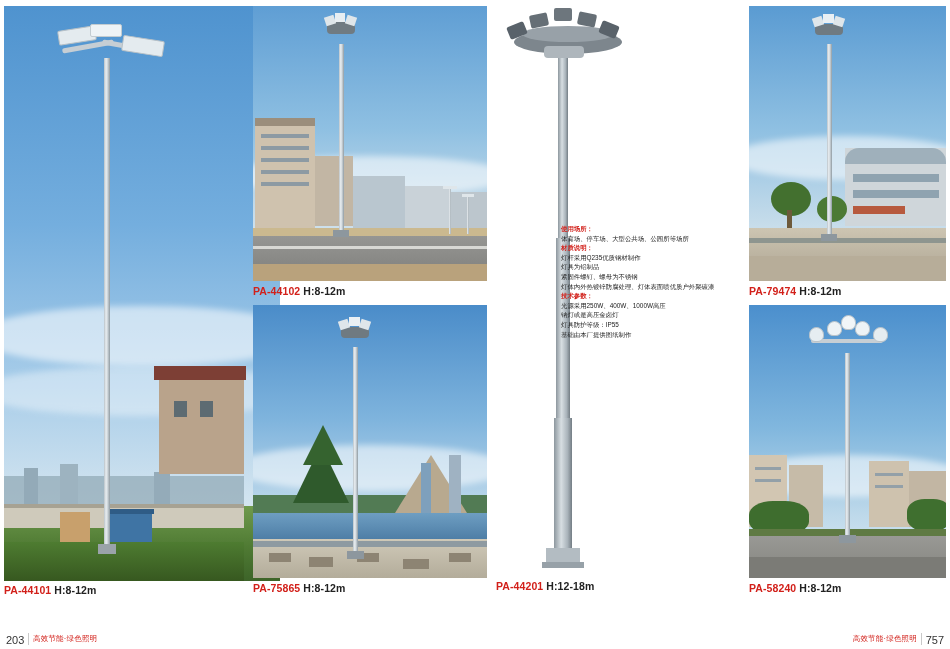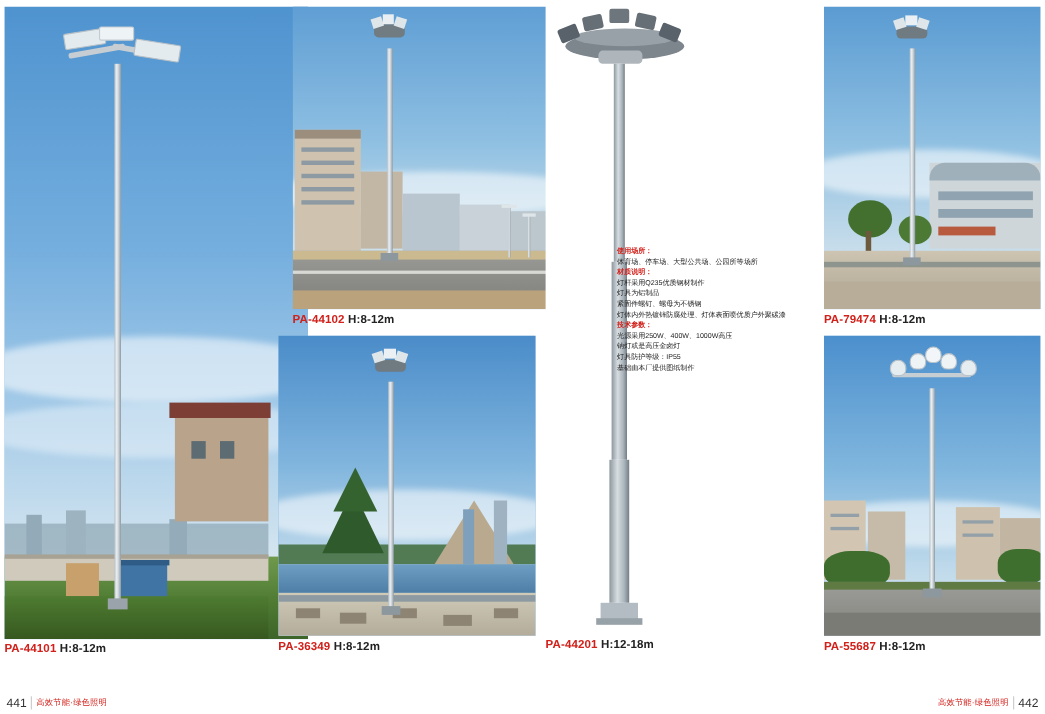--- a/index.html
+++ b/index.html
@@ -178,21 +178,21 @@
       <div class="lamp" style="left:54px;top:22px;width:36px;height:13px;transform:rotate(-9deg);background:#e4ebef;border:1px solid #b7c0c6;"></div>
       <div class="lamp" style="left:118px;top:32px;width:40px;height:14px;transform:rotate(9deg);background:#e4ebef;border:1px solid #b7c0c6;"></div>
       <div class="lamp" style="left:86px;top:18px;width:30px;height:11px;background:#eef3f6;border:1px solid #c3ccd1;"></div>
     </div>
     <div class="caption" style="top:578px;">
       <span>PA-44101</span>
       <span class="h">H:8-12m</span>
     </div>
   </div>
 
-  <div class="card" style="left:266px; top:6px; width:234px; height:292px;padding-left:20px;">
+  <div class="card" style="left:253px; top:6px; width:234px; height:292px;">
     <div class="photo" style="height:275px;">
       <div class="sky" style="background:linear-gradient(180deg,#5f9ed4 0%,#8fc0e2 45%,#c6dcea 75%,#e4eef3 100%);"></div>
       <div class="cloudband" style="top:150px;height:40px;"></div>
 
       <div style="position:absolute;left:2px;top:112px;width:60px;height:110px;background:#cfc2ae;"></div>
       <div style="position:absolute;left:2px;top:112px;width:60px;height:8px;background:#9b8e7c;"></div>
       <div style="position:absolute;left:8px;top:128px;width:48px;height:4px;background:#8d9aa3;"></div>
       <div style="position:absolute;left:8px;top:140px;width:48px;height:4px;background:#8d9aa3;"></div>
       <div style="position:absolute;left:8px;top:152px;width:48px;height:4px;background:#8d9aa3;"></div>
       <div style="position:absolute;left:8px;top:164px;width:48px;height:4px;background:#8d9aa3;"></div>
@@ -252,21 +252,21 @@
       <div style="position:absolute;left:196px;top:248px;width:22px;height:9px;background:#8d8473;"></div>
 
       <div class="pole" style="left:100px;top:42px;width:5px;height:206px;"></div>
       <div class="headdisc" style="left:88px;top:22px;width:28px;height:11px;border-radius:4px;background:#6f7a81;"></div>
       <div style="position:absolute;left:86px;top:15px;width:10px;height:9px;background:#dfe6ea;transform:rotate(-18deg);"></div>
       <div style="position:absolute;left:96px;top:12px;width:11px;height:9px;background:#eaf0f4;"></div>
       <div style="position:absolute;left:107px;top:15px;width:10px;height:9px;background:#dfe6ea;transform:rotate(18deg);"></div>
       <div style="position:absolute;left:94px;top:246px;width:17px;height:8px;background:#8d979e;"></div>
     </div>
     <div class="caption" style="top:277px;">
-      <span>PA-36349</span>
+      <span>PA-75865</span>
       <span class="h">H:8-12m</span>
     </div>
   </div>
 
   <div class="card" style="left:496px; top:2px; width:240px; height:592px; overflow:visible;">
     <div style="position:absolute;left:0;top:0;width:240px;height:578px;background:#ffffff;">
 
       <div style="position:absolute;left:18px;top:28px;width:108px;height:24px;background:#7d868d;border-radius:50%;"></div>
       <div style="position:absolute;left:26px;top:24px;width:92px;height:16px;background:#98a1a8;border-radius:50%;"></div>
 
@@ -361,27 +361,27 @@
       <div class="pole" style="left:96px;top:48px;width:5px;height:186px;"></div>
       <div style="position:absolute;left:62px;top:34px;width:72px;height:4px;background:#c6ced4;border-radius:2px;"></div>
       <div style="position:absolute;left:60px;top:22px;width:13px;height:13px;background:#e6edf1;border-radius:50% 50% 40% 40%;border:1px solid #bac3c9;"></div>
       <div style="position:absolute;left:78px;top:16px;width:13px;height:13px;background:#eef3f6;border-radius:50% 50% 40% 40%;border:1px solid #bac3c9;"></div>
       <div style="position:absolute;left:92px;top:10px;width:13px;height:13px;background:#f2f6f8;border-radius:50% 50% 40% 40%;border:1px solid #bac3c9;"></div>
       <div style="position:absolute;left:106px;top:16px;width:13px;height:13px;background:#eef3f6;border-radius:50% 50% 40% 40%;border:1px solid #bac3c9;"></div>
       <div style="position:absolute;left:124px;top:22px;width:13px;height:13px;background:#e6edf1;border-radius:50% 50% 40% 40%;border:1px solid #bac3c9;"></div>
       <div style="position:absolute;left:90px;top:230px;width:17px;height:8px;background:#8d979e;"></div>
     </div>
     <div class="caption" style="top:277px;">
-      <span>PA-55687</span>
+      <span>PA-58240</span>
       <span class="h">H:8-12m</span>
     </div>
   </div>
 
   <div class="footerbar">
-    <div class="pgnum" style="left:6px;">441</div>
+    <div class="pgnum" style="left:6px;">203</div>
     <div class="footline" style="left:28px;"></div>
     <div class="footred" style="left:33px;">高效节能·绿色照明</div>
     <div class="footred" style="right:33px;">高效节能·绿色照明</div>
     <div class="footline" style="right:28px;"></div>
-    <div class="pgnum" style="right:6px;">442</div>
+    <div class="pgnum" style="right:6px;">757</div>
   </div>
 
 </div>
 
 </body></html>

